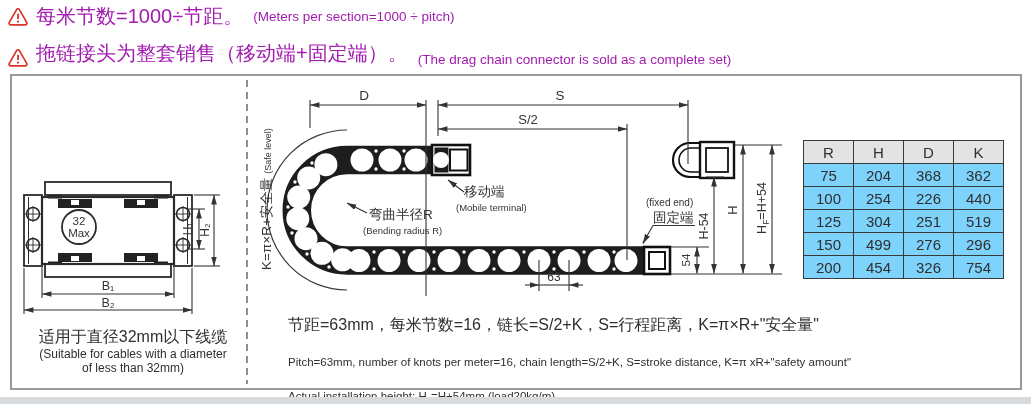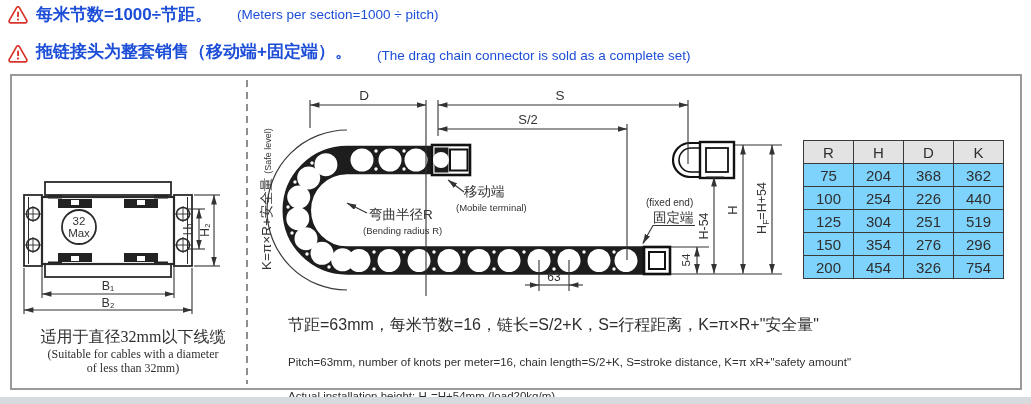--- a/index.html
+++ b/index.html
@@ -1,28 +1,28 @@
 <!DOCTYPE html>
 <html><head>
 <meta charset="utf-8">
 <style>
   html,body{margin:0;padding:0;}
   body{
     width:1031px;height:404px;position:relative;background:#ffffff;
     font-family:"Liberation Sans","DejaVu Sans",sans-serif;color:#3a3a3a;overflow:hidden;
   }
   .warn-row{position:absolute;left:8px;display:flex;align-items:center;gap:8px;white-space:nowrap;}
-  .warn-cn{font-size:17px;color:#1d4ed8;font-weight:bold;}
-  .warn-en{font-size:13.5px;color:#1d4ed8;margin-left:17px;}
+  .warn-cn{font-size:20px;color:#a21caf;}
+  .warn-en{font-size:13.5px;color:#a21caf;margin-left:2px;}
   .panel{
     position:absolute;left:10px;top:74px;width:1012px;height:316px;
     border:2px solid #9a9a9a;box-sizing:border-box;background:#fff;
   }
   .panel svg{position:absolute;left:0;top:0;}
-  .caption{position:absolute;left:16px;top:250px;width:210px;text-align:center;font-family:Liberation Serif, serif;}
+  .caption{position:absolute;left:16px;top:250px;width:210px;text-align:center;}
   .caption .cn{font-size:16px;line-height:21px;color:#2f2f2f;}
   .caption .en{font-size:12px;line-height:14px;color:#2f2f2f;}
   .formulas{position:absolute;left:276px;top:238px;width:560px;white-space:nowrap;}
   .formulas .cn{font-size:16px;line-height:21px;color:#2f2f2f;}
   .formulas .en{font-size:11.5px;line-height:14px;color:#2f2f2f;margin-top:20px;}
   .formulas sub{font-size:0.62em;}
   table.dim{
     position:absolute;left:791px;top:64px;border-collapse:collapse;
     font-size:15px;color:#2f2f2f;table-layout:fixed;
   }
@@ -295,21 +295,21 @@
         <td>440</td>
       </tr>
       <tr>
         <td>125</td>
         <td>304</td>
         <td>251</td>
         <td>519</td>
       </tr>
       <tr>
         <td>150</td>
-        <td>354</td>
+        <td>499</td>
         <td>276</td>
         <td>296</td>
       </tr>
       <tr>
         <td>200</td>
         <td>454</td>
         <td>326</td>
         <td>754</td>
       </tr>
     </tbody>

